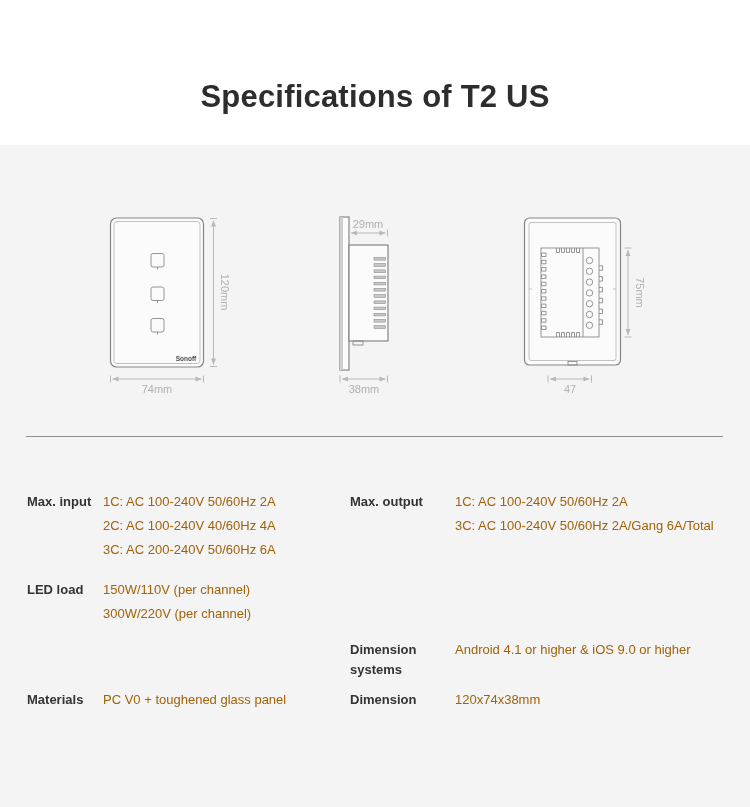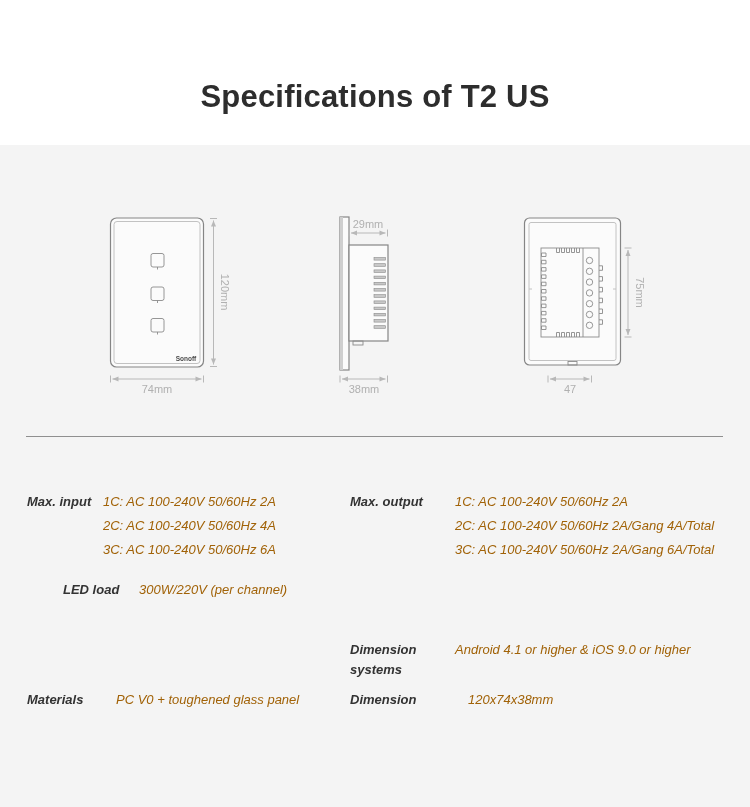--- a/index.html
+++ b/index.html
@@ -16,32 +16,32 @@
   }
   #drawings { position:absolute; left:0; top:200px; width:750px; height:200px; }
   svg text { font-family:"Liberation Sans", sans-serif; }
   .dim-text { fill:#b0b0b0; font-size:11px; }
   .dim-line { stroke:#b8b8b8; stroke-width:1; fill:none; }
   .edge    { stroke:#858585; stroke-width:1.2; fill:#fbfbfb; }
   .edge-thin { stroke:#8a8a8a; stroke-width:0.9; fill:none; }
   .edge-light { stroke:#c2c2c2; stroke-width:1; fill:none; }
   .slot { fill:#c8c8c8; stroke:#8a8a8a; stroke-width:0.6; }
   #divider { position:absolute; left:26px; top:436px; width:697px; height:1px; background:#8f8f8f; }
-  .spec-row { position:absolute; display:flex; align-items:flex-start;font-style:italic; }
+  .spec-row { position:absolute; display:flex; align-items:flex-start; }
   .spec-row.col-left  { left:27px;  width:300px; }
   .spec-row.col-right { left:350px; width:380px; }
   .spec-label {
     font-size:13px; font-weight:bold; color:#333333; line-height:24px;
     flex:0 0 auto;
   }
   .col-left  .spec-label { width:76px; }
   .col-right .spec-label { width:105px; }
   .spec-label.two-line { line-height:20px; padding-top:2px; }
   .spec-value { font-size:13px; color:#a16207; line-height:24px; }
-  .r1 { top:490px; } .r2 { top:578px;margin-left:36px; } .r3 { top:638px; } .r4 { top:688px;gap:13px; }
+  .r1 { top:490px; } .r2 { top:578px; } .r3 { top:638px; } .r4 { top:688px; }
 </style>
 </head>
 <body>
 
 <div id="page">
 
   <div id="gray-band"></div>
 
   <h1 id="title">Specifications of T2 US</h1>
 
@@ -166,45 +166,45 @@
       </g>
     </g>
   </svg>
 
   <div id="divider"></div>
 
   <div class="spec-row col-left r1">
     <div class="spec-label">Max. input</div>
     <div class="spec-value">
       <div>1C: AC 100-240V 50/60Hz 2A</div>
-      <div>2C: AC 100-240V 50/60Hz 4A</div>
-      <div>3C: AC 100-240V 50/60Hz 6A</div>
+      <div>2C: AC 100-240V 40/60Hz 4A</div>
+      <div>3C: AC 200-240V 50/60Hz 6A</div>
     </div>
   </div>
 
   <div class="spec-row col-left r2">
     <div class="spec-label">LED load</div>
     <div class="spec-value">
+      <div>150W/110V (per channel)</div>
       <div>300W/220V (per channel)</div>
     </div>
   </div>
 
 
   <div class="spec-row col-left r4">
     <div class="spec-label">Materials</div>
     <div class="spec-value">
       <div>PC V0 + toughened glass panel</div>
     </div>
   </div>
 
   <div class="spec-row col-right r1">
     <div class="spec-label">Max. output</div>
     <div class="spec-value">
       <div>1C: AC 100-240V 50/60Hz 2A</div>
-      <div>2C: AC 100-240V 50/60Hz 2A/Gang 4A/Total</div>
       <div>3C: AC 100-240V 50/60Hz 2A/Gang 6A/Total</div>
     </div>
   </div>
 
 
   <div class="spec-row col-right r3">
     <div class="spec-label two-line">Dimension systems</div>
     <div class="spec-value">
       <div>Android 4.1 or higher &amp; iOS 9.0 or higher</div>
     </div>

